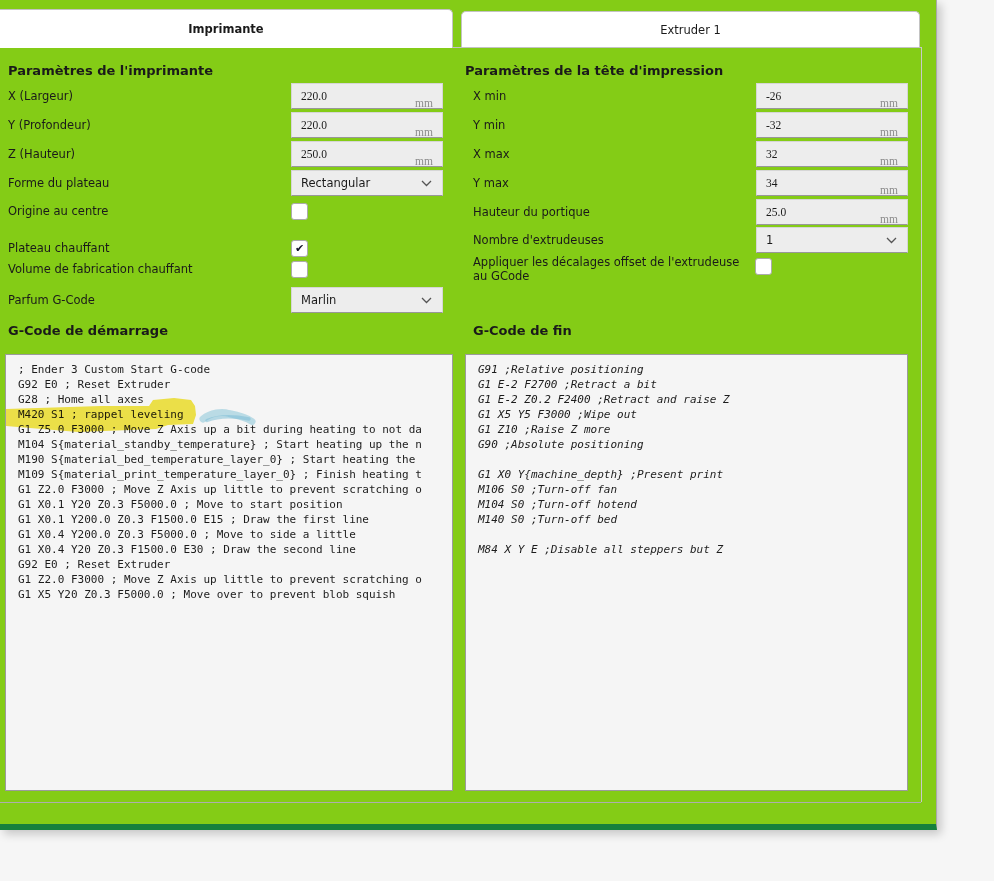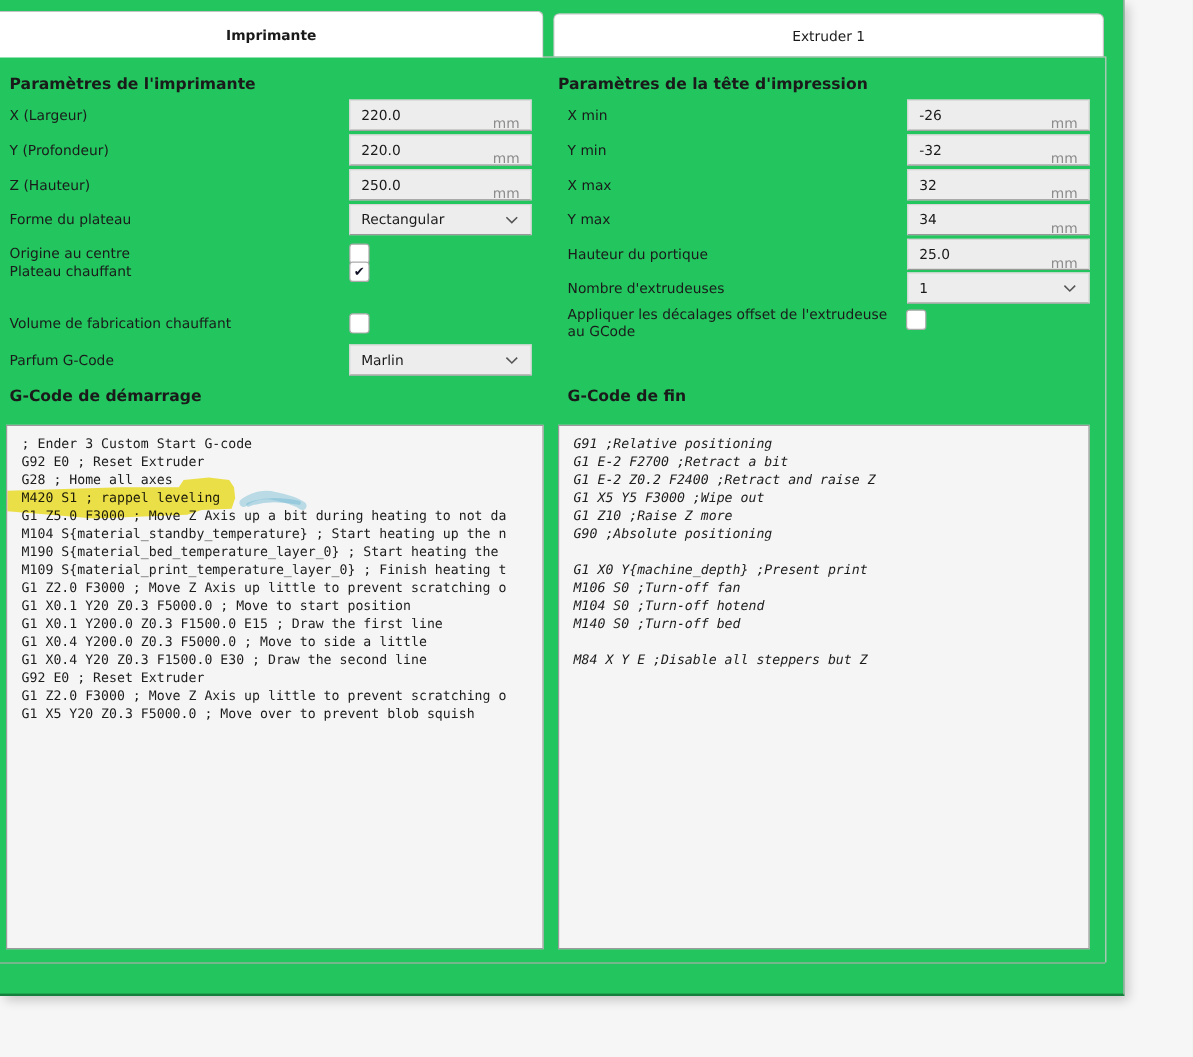--- a/index.html
+++ b/index.html
@@ -1,20 +1,20 @@
 <!DOCTYPE html>
 <html><head>
 <meta charset="utf-8">
 <style>
   * { margin:0; padding:0; box-sizing:border-box; }
   html,body { width:994px; height:881px; overflow:hidden; }
   body { background:#f6f6f6; font-family:"DejaVu Sans", sans-serif; color:#1a1a1a; position:relative; }
 
-  .dialog { position:absolute; left:0; top:0; width:937px; height:830px; background:#22c55e;
-            border-right:1px solid #a9a9a9; border-bottom:2px solid #15803d;
+  .dialog { position:absolute; left:0; top:0; width:937px; height:830px; background:#84cc16;
+            border-right:1px solid #a9a9a9; border-bottom:6px solid #15803d;
             box-shadow:4px 4px 9px rgba(0,0,0,0.20); }
 
   
   .tab { position:absolute; background:#fff; display:flex; align-items:center; justify-content:center;
          font-size:11.5px; }
   .tab-active { left:0; top:9px; width:453px; height:39px; border-top:1px solid #c3c3c3;
                 border-right:1px solid #c3c3c3; border-top-right-radius:5px; font-weight:bold; z-index:3; }
   .tab-inactive { left:461px; top:11px; width:459px; height:36px; border:1px solid #c3c3c3;
                   border-bottom:none; border-radius:5px 5px 0 0; z-index:1; }
   .pane-line-top { position:absolute; left:452px; top:47px; width:469px; height:1px; background:#c3c3c3; z-index:2; }
@@ -22,21 +22,21 @@
   .pane-line-bottom { position:absolute; left:0; top:802px; width:921px; height:1px; background:#adadad; }
 
   .section-title { position:absolute; font-size:13px; font-weight:bold; }
 
   .col { position:absolute; width:435px; }
   .row { position:absolute; left:0; width:435px; height:26px; display:flex; align-items:center; }
   .row .label { flex:1; font-size:11.5px; padding-right:8px; line-height:13px; }
   .ctrl { width:152px; flex:none; }
 
   .field { height:26px; background:#ededed; border:1px solid #d6d6d6; border-bottom:1px solid #989898;
-           display:flex; align-items:center; }
+           display:flex; align-items:center;font-family:Liberation Serif, serif; }
   .field .val { flex:1; font-size:11.5px; padding-left:9px; color:#1a1a1a; }
   .field .unit { font-size:11.5px; color:#8c8c8c; padding-right:9px;margin-top:13px; }
 
   .select { height:26px; background:#ededed; border:1px solid #d6d6d6; border-bottom:1px solid #989898;
             display:flex; align-items:center; }
   .select .val { flex:1; font-size:11.5px; padding-left:9px; }
   .select .chev { padding-right:10px; display:flex; align-items:center; }
 
   .checkbox { width:17px; height:17px; background:#fff; border:1px solid #ababab; border-radius:3px;
               display:flex; align-items:center; justify-content:center; font-size:11px; color:#101027; }
@@ -105,21 +105,21 @@
       </div>
     </div>
 
     <div class="row" style="top:198px;">
       <span class="label">Origine au centre</span>
       <div class="ctrl">
         <div class="checkbox"></div>
       </div>
     </div>
 
-    <div class="row" style="top:213px;">
+    <div class="row" style="top:235px;">
       <span class="label">Plateau chauffant</span>
       <div class="ctrl">
         <div class="checkbox checked"></div>
       </div>
     </div>
 
     <div class="row" style="top:256px;">
       <span class="label">Volume de fabrication chauffant</span>
       <div class="ctrl">
         <div class="checkbox"></div>

